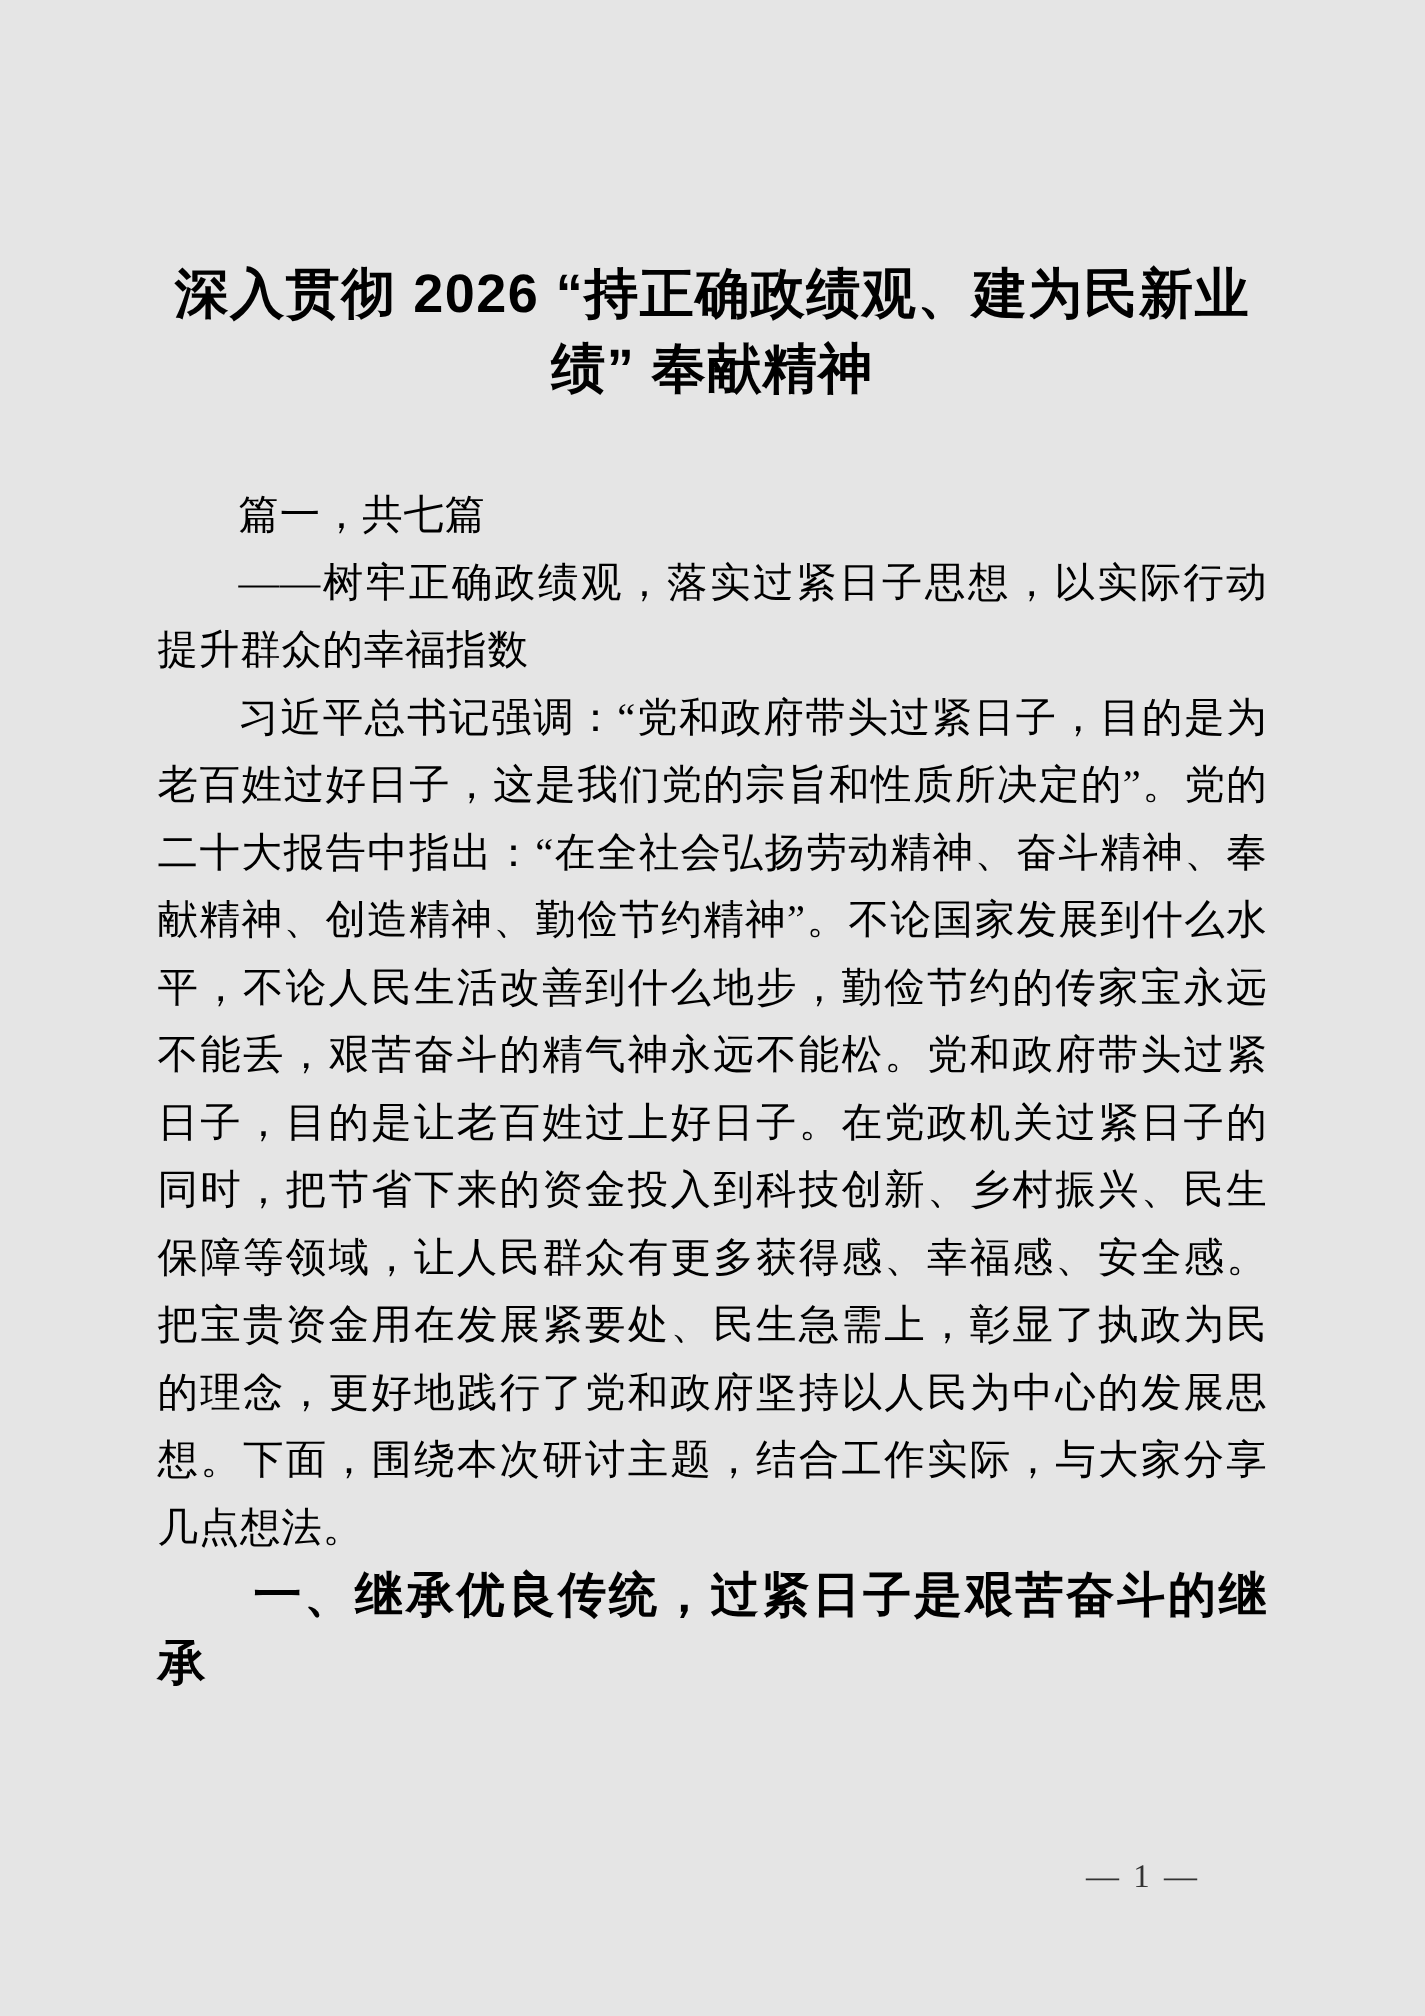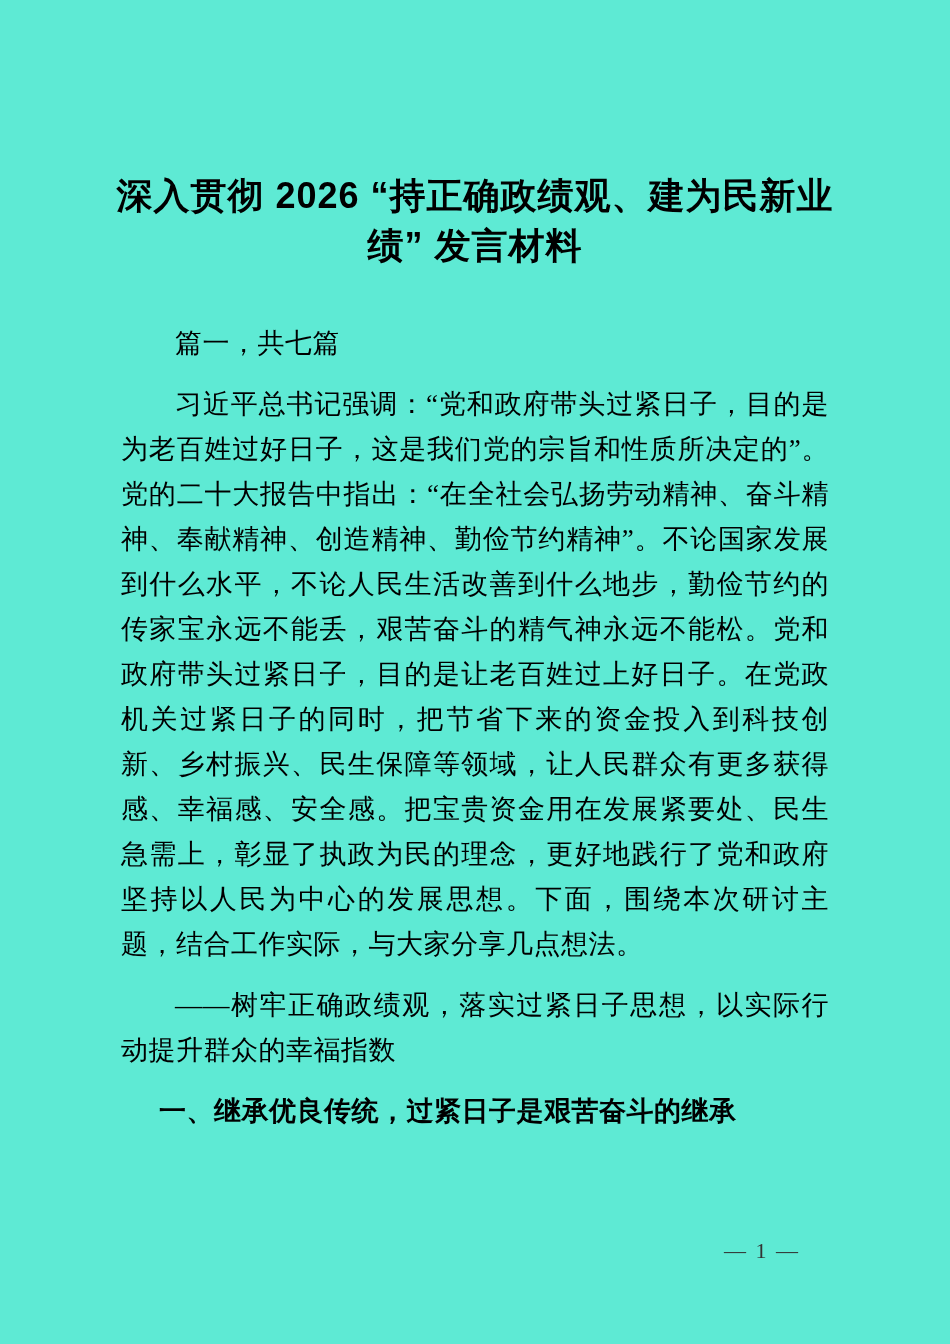--- a/index.html
+++ b/index.html
@@ -5,21 +5,21 @@
   * { box-sizing: border-box; }
   html, body {
     margin: 0;
     padding: 0;
     background: #ffffff;
   }
   .page {
     position: relative;
     width: 950px;
     height: 1344px;
-    background: #5eead4;
+    background: #e5e5e5;
     overflow: hidden;
     font-family: "Liberation Serif", serif;
     color: #000000;
   }
   .doc-title {
     margin: 171px 95px 0 95px;
     text-align: center;
     font-family: "Liberation Sans", sans-serif;
     font-weight: bold;
     font-size: 36px;
@@ -30,29 +30,29 @@
   .doc-body {
     margin: 50px 105px 0 105px;
     width: 740px;
     font-size: 27px;
     line-height: 45px;
     text-align: justify;
     letter-spacing: 0.5px;
     color: #000000;
   }
   .doc-body p {
-    margin: 16px;
+    margin: 0;
     padding: 0;
     text-indent: 2em;
   }
   .doc-body h2.section-heading {
     margin: 0;
     padding: 0;
     text-indent: 2em;
-    font-size: 27px;
+    font-size: 32px;
     line-height: 45px;
     font-weight: bold;
     font-family: "Liberation Sans", sans-serif;
   }
   .page-footer {
     position: absolute;
     top: 1238px;
     right: 150px;
     font-family: "Liberation Serif", serif;
     font-size: 22px;
@@ -61,27 +61,27 @@
     letter-spacing: 2px;
   }
 </style>
 </head>
 <body>
 
 <div class="page">
 
   <header class="doc-title">
     <div class="title-line">深入贯彻 2026 “持正确政绩观、建为民新业</div>
-    <div class="title-line">绩” 发言材料</div>
+    <div class="title-line">绩” 奉献精神</div>
   </header>
 
   <main class="doc-body">
     <p>篇一，共七篇</p>
+    <p>——树牢正确政绩观，落实过紧日子思想，以实际行动提升群众的幸福指数</p>
     <p>习近平总书记强调：“党和政府带头过紧日子，目的是为老百姓过好日子，这是我们党的宗旨和性质所决定的”。党的二十大报告中指出：“在全社会弘扬劳动精神、奋斗精神、奉献精神、创造精神、勤俭节约精神”。不论国家发展到什么水平，不论人民生活改善到什么地步，勤俭节约的传家宝永远不能丢，艰苦奋斗的精气神永远不能松。党和政府带头过紧日子，目的是让老百姓过上好日子。在党政机关过紧日子的同时，把节省下来的资金投入到科技创新、乡村振兴、民生保障等领域，让人民群众有更多获得感、幸福感、安全感。把宝贵资金用在发展紧要处、民生急需上，彰显了执政为民的理念，更好地践行了党和政府坚持以人民为中心的发展思想。下面，围绕本次研讨主题，结合工作实际，与大家分享几点想法。</p>
-    <p>——树牢正确政绩观，落实过紧日子思想，以实际行动提升群众的幸福指数</p>
     <h2 class="section-heading">一、继承优良传统，过紧日子是艰苦奋斗的继承</h2>
   </main>
 
   <footer class="page-footer">
     <span>— 1 —</span>
   </footer>
 
 </div>
 
 </body></html>

